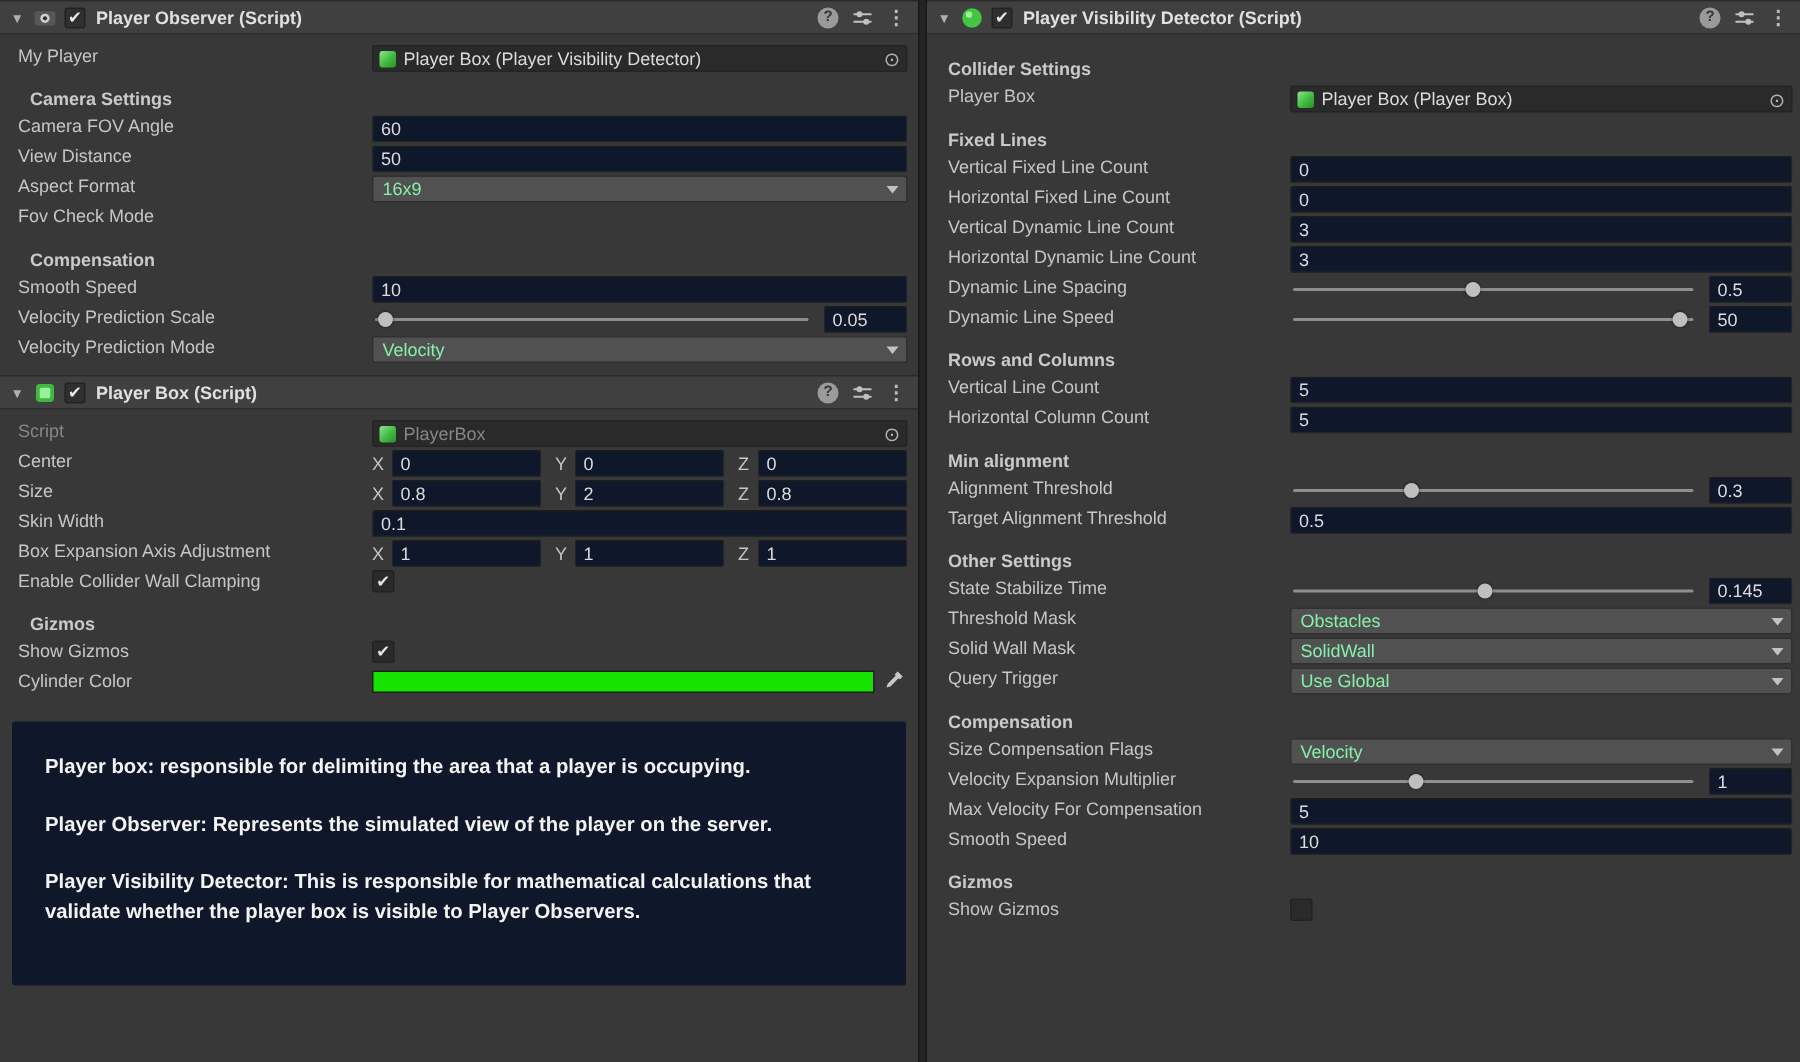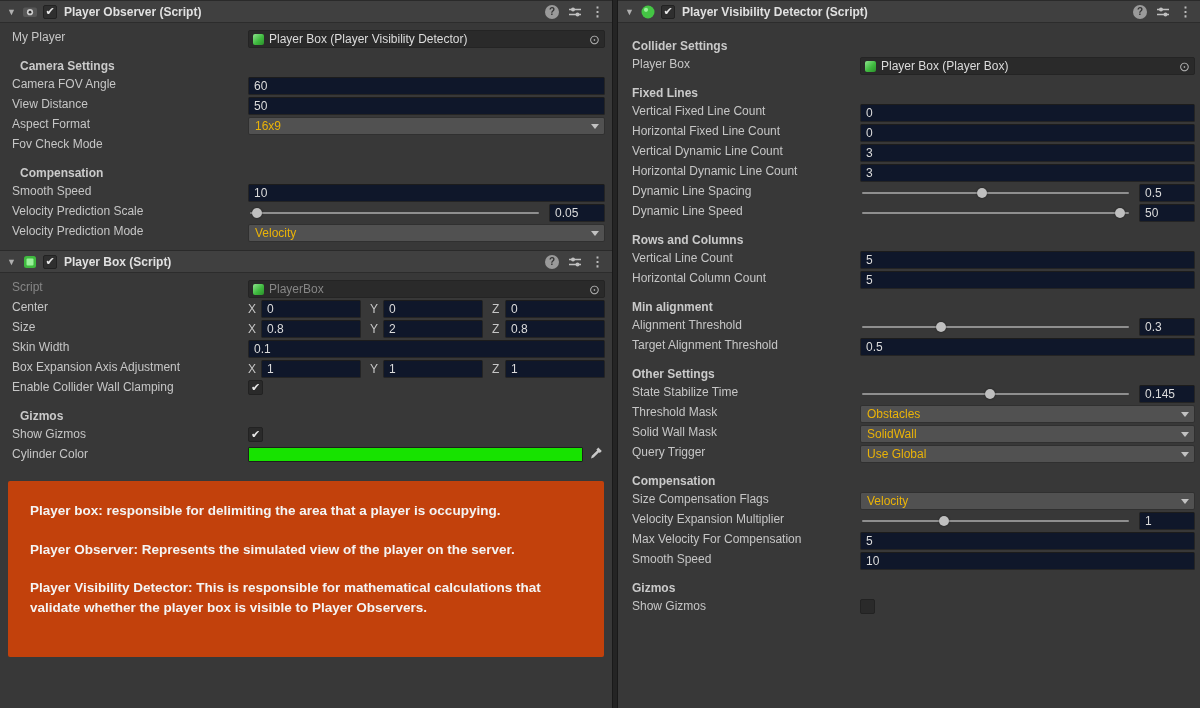--- a/index.html
+++ b/index.html
@@ -55,21 +55,21 @@
   .tfield {
     flex:1 1 auto; height:18px; background:#0f172a;
     border:1px solid #242424; border-top-color:#1c1c1c; border-radius:2px;
     display:flex; align-items:center; padding:0 5px; color:#dcdcdc;
     white-space:nowrap; overflow:hidden; cursor:text;
   }
   .numfield { flex:0 0 auto; width:56px; margin-left:8px; }
   .dropdown {
     flex:1 1 auto; height:18px; background:#515151;
     border:1px solid #303030; border-radius:2px; position:relative;
-    display:flex; align-items:center; padding:0 18px 0 6px; color:#eab308;
+    display:flex; align-items:center; padding:0 18px 0 6px; color:#86efac;
     white-space:nowrap; overflow:hidden; cursor:pointer;
   }
   .dropdown .arr {
     position:absolute; right:5px; top:6px; width:0; height:0;
     border-left:4px solid transparent; border-right:4px solid transparent;
     border-top:5px solid #c2c2c2;
   }
   .objfield {
     flex:1 1 auto; height:18px; background:#2a2a2a;
     border:1px solid #242424; border-radius:2px;
@@ -92,21 +92,21 @@
   .vec { display:flex; flex:1 1 auto; gap:9px; }
   .vec .vcomp { display:flex; align-items:center; flex:1 1 0; min-width:0; }
   .vec .axis { width:13px; flex:0 0 auto; color:#c6c6c6; }
 
   
   .colorbar { flex:1 1 auto; height:15px; border:1px solid #1e1e1e; border-radius:1px; cursor:pointer; }
   .eyedrop { flex:0 0 auto; width:18px; display:flex; justify-content:center; margin-left:4px; cursor:pointer; }
 
   
   .note {
-    margin:8px 8px 0 8px; background:#c2410c; border-radius:2px;
+    margin:8px 8px 0 8px; background:#0f172a; border-radius:2px;
     padding:20px 22px 6px 22px; color:#f4f4f4; font-weight:bold; font-size:13.5px;
     min-height:176px;
   }
   .note p { margin:0 0 19px 0; line-height:1.45; }
 
   svg { display:block; }
 </style>
 </head>
 <body>
 

